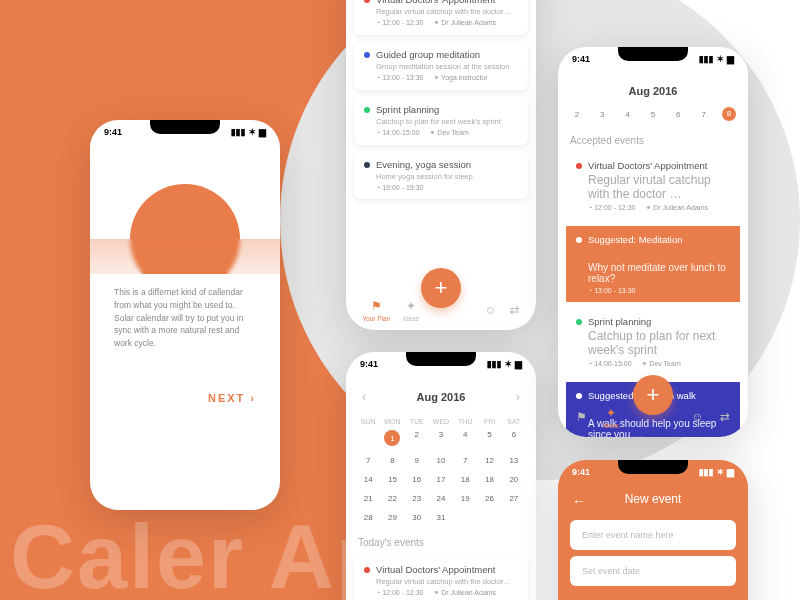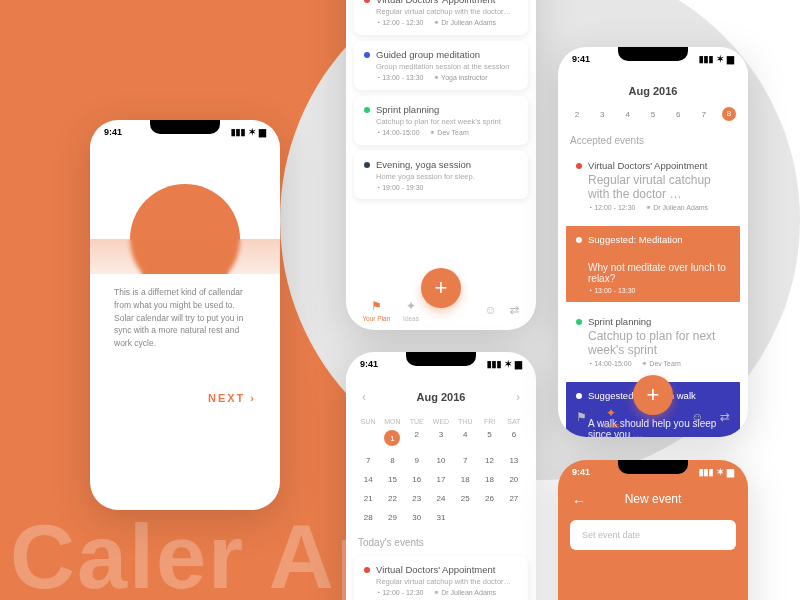--- a/index.html
+++ b/index.html
@@ -203,21 +203,21 @@
       <div>15</div>
       <div>16</div>
       <div>17</div>
       <div>18</div>
       <div>18</div>
       <div>20</div>
       <div>21</div>
       <div>22</div>
       <div>23</div>
       <div>24</div>
-      <div>25</div>
+      <div>19</div>
       <div>26</div>
       <div>27</div>
       <div>28</div>
       <div>29</div>
       <div>30</div>
       <div>31</div>
     </div>
   <div class="section-label">Today's events</div>
   <div id="todayev">
       <div class="card">
@@ -314,15 +314,16 @@
         <span>▮▮▮</span>
         <span>✶</span>
         <span>▆</span>
       </span>
     </div>
   <div class="ne-header">
       <span class="back">←</span>
       <span>New event</span>
     </div>
   <div id="nefields">
+      <div class="field">Enter event name here</div>
       <div class="field">Set event date</div>
     </div>
 </div>
 
 </body></html>

